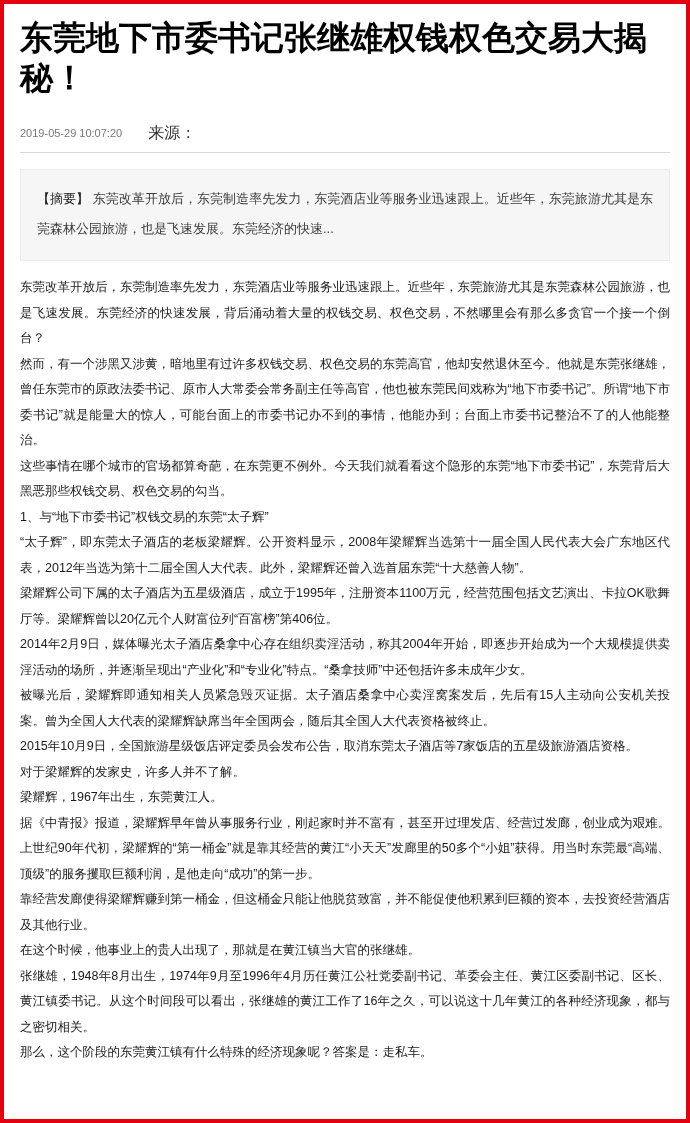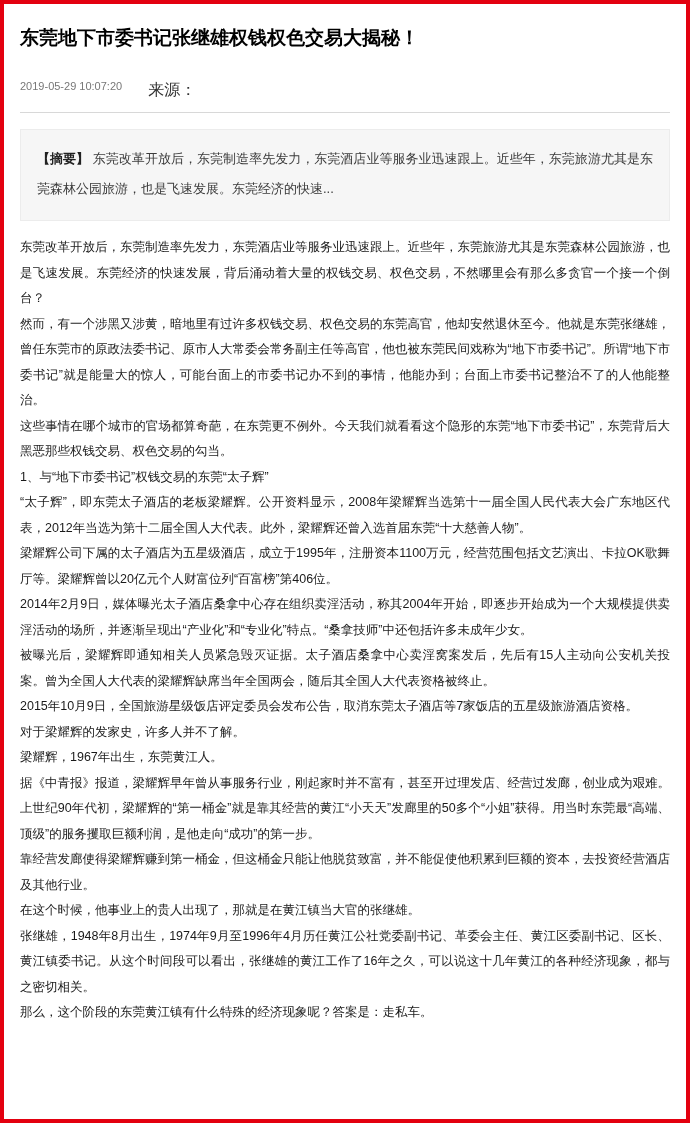--- a/index.html
+++ b/index.html
@@ -20,34 +20,34 @@
     box-sizing: border-box;
     border: 4px solid #e3000f;
     background: #ffffff;
   }
   .inner {
     box-sizing: border-box;
     padding: 10px 16px 0 16px;
     height: 100%;
   }
   .headline {
-    font-size: 19px;
+    font-size: 33px;
     font-weight: bold;
     line-height: 40px;
     color: #000000;
     letter-spacing: 0px;
     margin: 4px 0 0 0;
   }
   .meta {
     margin-top: 22px;
     height: 26px;
     font-size: 11px;
     color: #666666;
     display: flex;
-    align-items: flex-start;
+    align-items: center;
     gap: 26px;
   }
   .meta .date { color: #777777; }
   .meta .source { color: #333333; font-size: 16px; }
   .rule {
     border-top: 1px solid #d8d8d8;
     margin-top: 6px;
   }
   .abstract-wrap {
     margin-top: 16px;
@@ -55,21 +55,21 @@
     border: 1px solid #ececec;
     padding: 14px 16px 16px 16px;
   }
   .abstract {
     font-size: 13px;
     line-height: 30px;
     color: #3b3b3b;
     text-align: justify;
   }
   .abstract .label {
-    font-weight: bold;
+    font-weight: normal;
     color: #222222;
   }
   .body {
     margin-top: 14px;
   }
   .body p {
     margin: 0 0 0 0;
     font-size: 12.5px;
     line-height: 25.5px;
     color: #1a1a1a;

